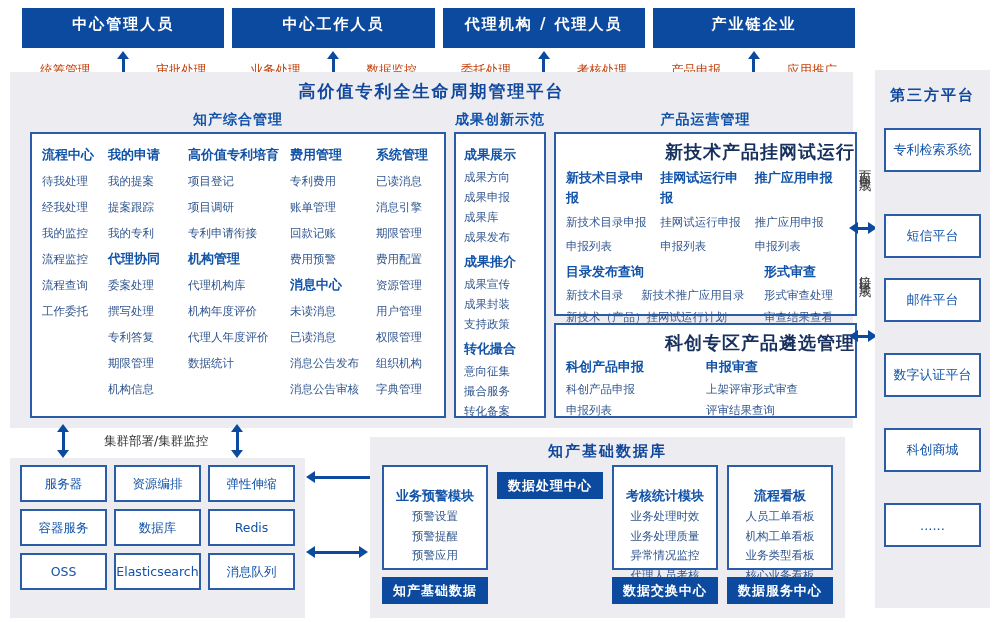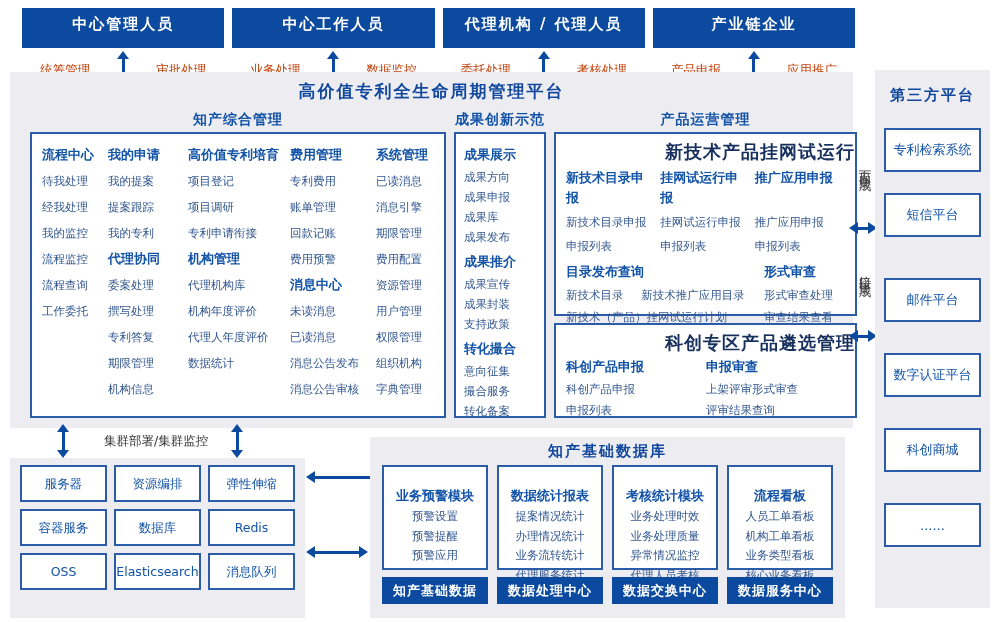--- a/index.html
+++ b/index.html
@@ -296,21 +296,21 @@
   </div>
 
   <div class="vtext" id="int-page">页面集成</div>
   <div class="harr" id="arr-page"></div>
   <div class="vtext" id="int-api">接口集成</div>
   <div class="harr" id="arr-api"></div>
 
   <div class="third">
     <div class="third-title">第三方平台</div>
     <div class="tp-box" style="top:58px">专利检索系统</div>
-    <div class="tp-box" style="top:123px">短信平台</div>
+    <div class="tp-box" style="top:144px">短信平台</div>
     <div class="tp-box" style="top:208px">邮件平台</div>
     <div class="tp-box" style="top:283px">数字认证平台</div>
     <div class="tp-box" style="top:358px">科创商城</div>
     <div class="tp-box" style="top:433px">......</div>
   </div>
 
   <div class="varr" id="cl-arr1"></div>
   <div id="cluster-label">集群部署/集群监控</div>
   <div class="varr" id="cl-arr2"></div>
 
@@ -337,27 +337,20 @@
       <div class="db-col">
         <div class="db-box">
           <div class="db-hdr">业务预警模块</div>
           <div class="db-itm">预警设置</div>
           <div class="db-itm">预警提醒</div>
           <div class="db-itm">预警应用</div>
         </div>
         <div class="db-btn">知产基础数据</div>
       </div>
       <div class="db-col">
-        <div class="db-box">
-          <div class="db-hdr">数据统计报表</div>
-          <div class="db-itm">提案情况统计</div>
-          <div class="db-itm">办理情况统计</div>
-          <div class="db-itm">业务流转统计</div>
-          <div class="db-itm">代理服务统计</div>
-        </div>
         <div class="db-btn">数据处理中心</div>
       </div>
       <div class="db-col">
         <div class="db-box">
           <div class="db-hdr">考核统计模块</div>
           <div class="db-itm">业务处理时效</div>
           <div class="db-itm">业务处理质量</div>
           <div class="db-itm">异常情况监控</div>
           <div class="db-itm">代理人员考核</div>
         </div>

